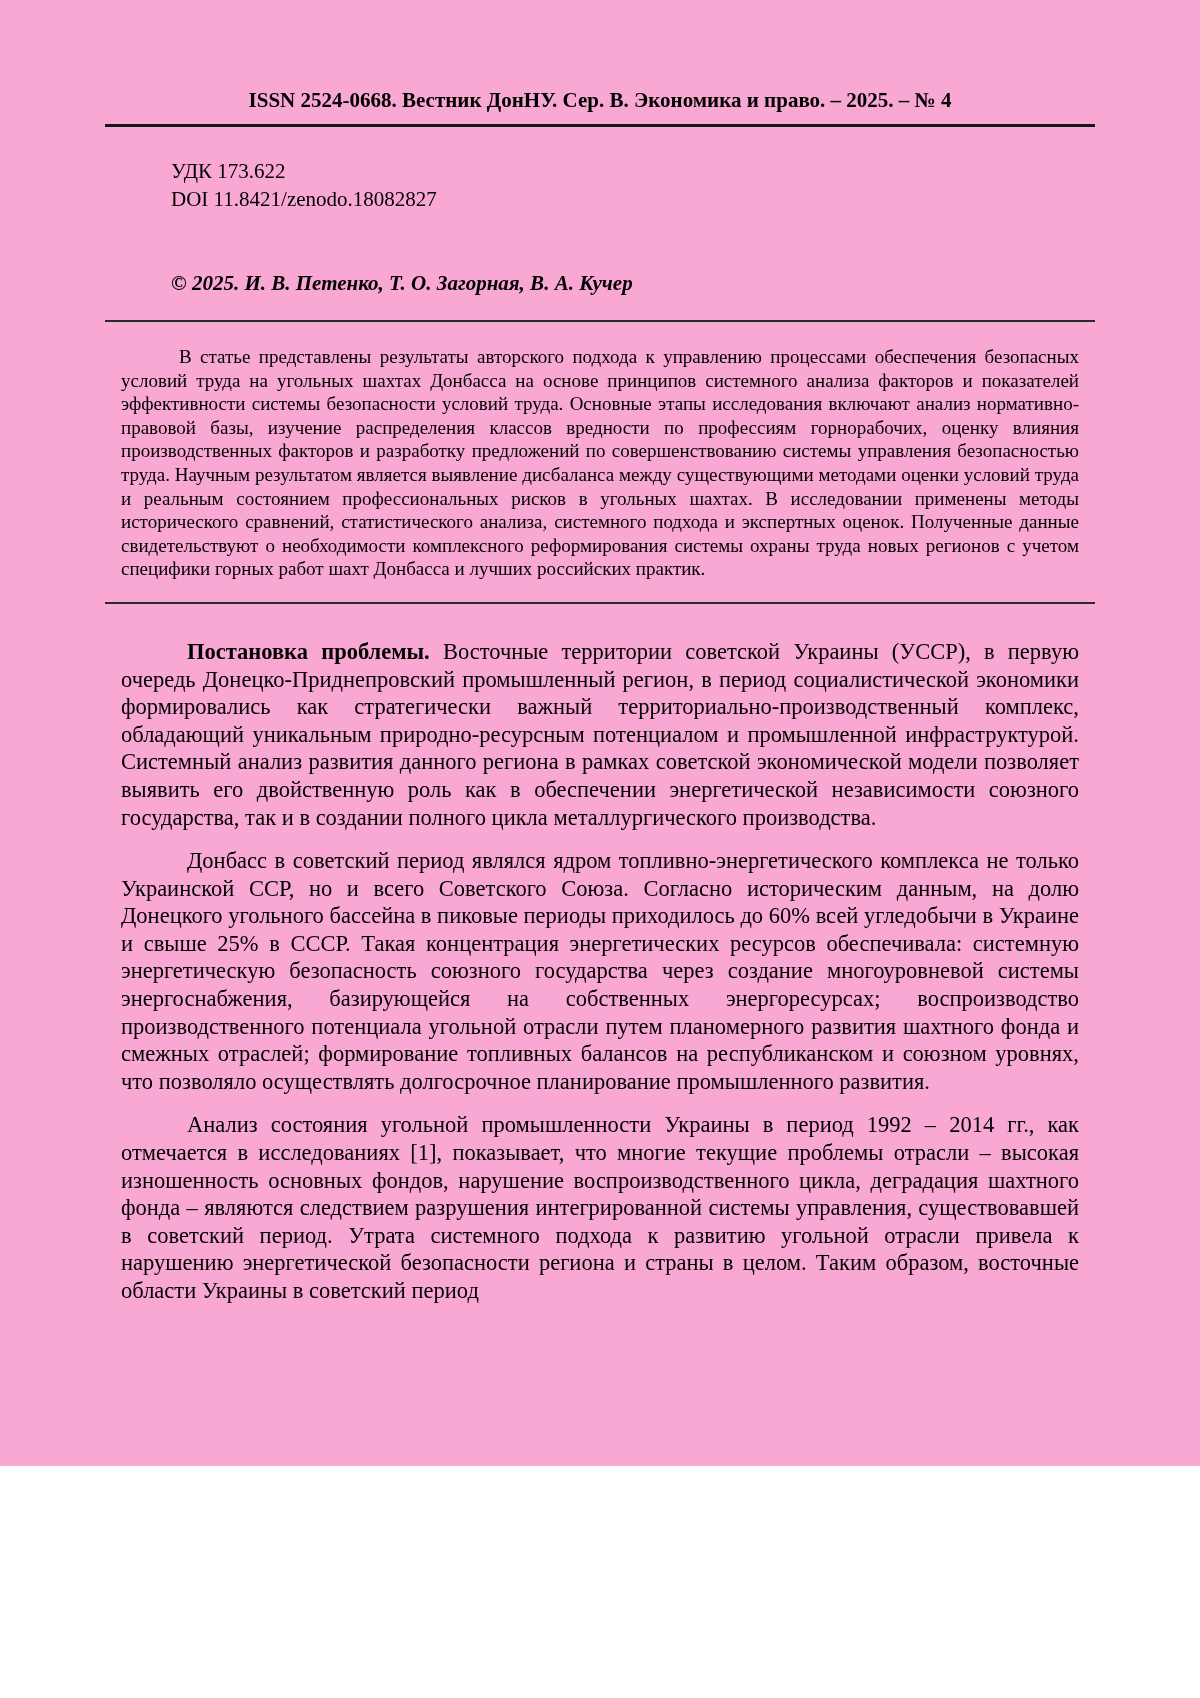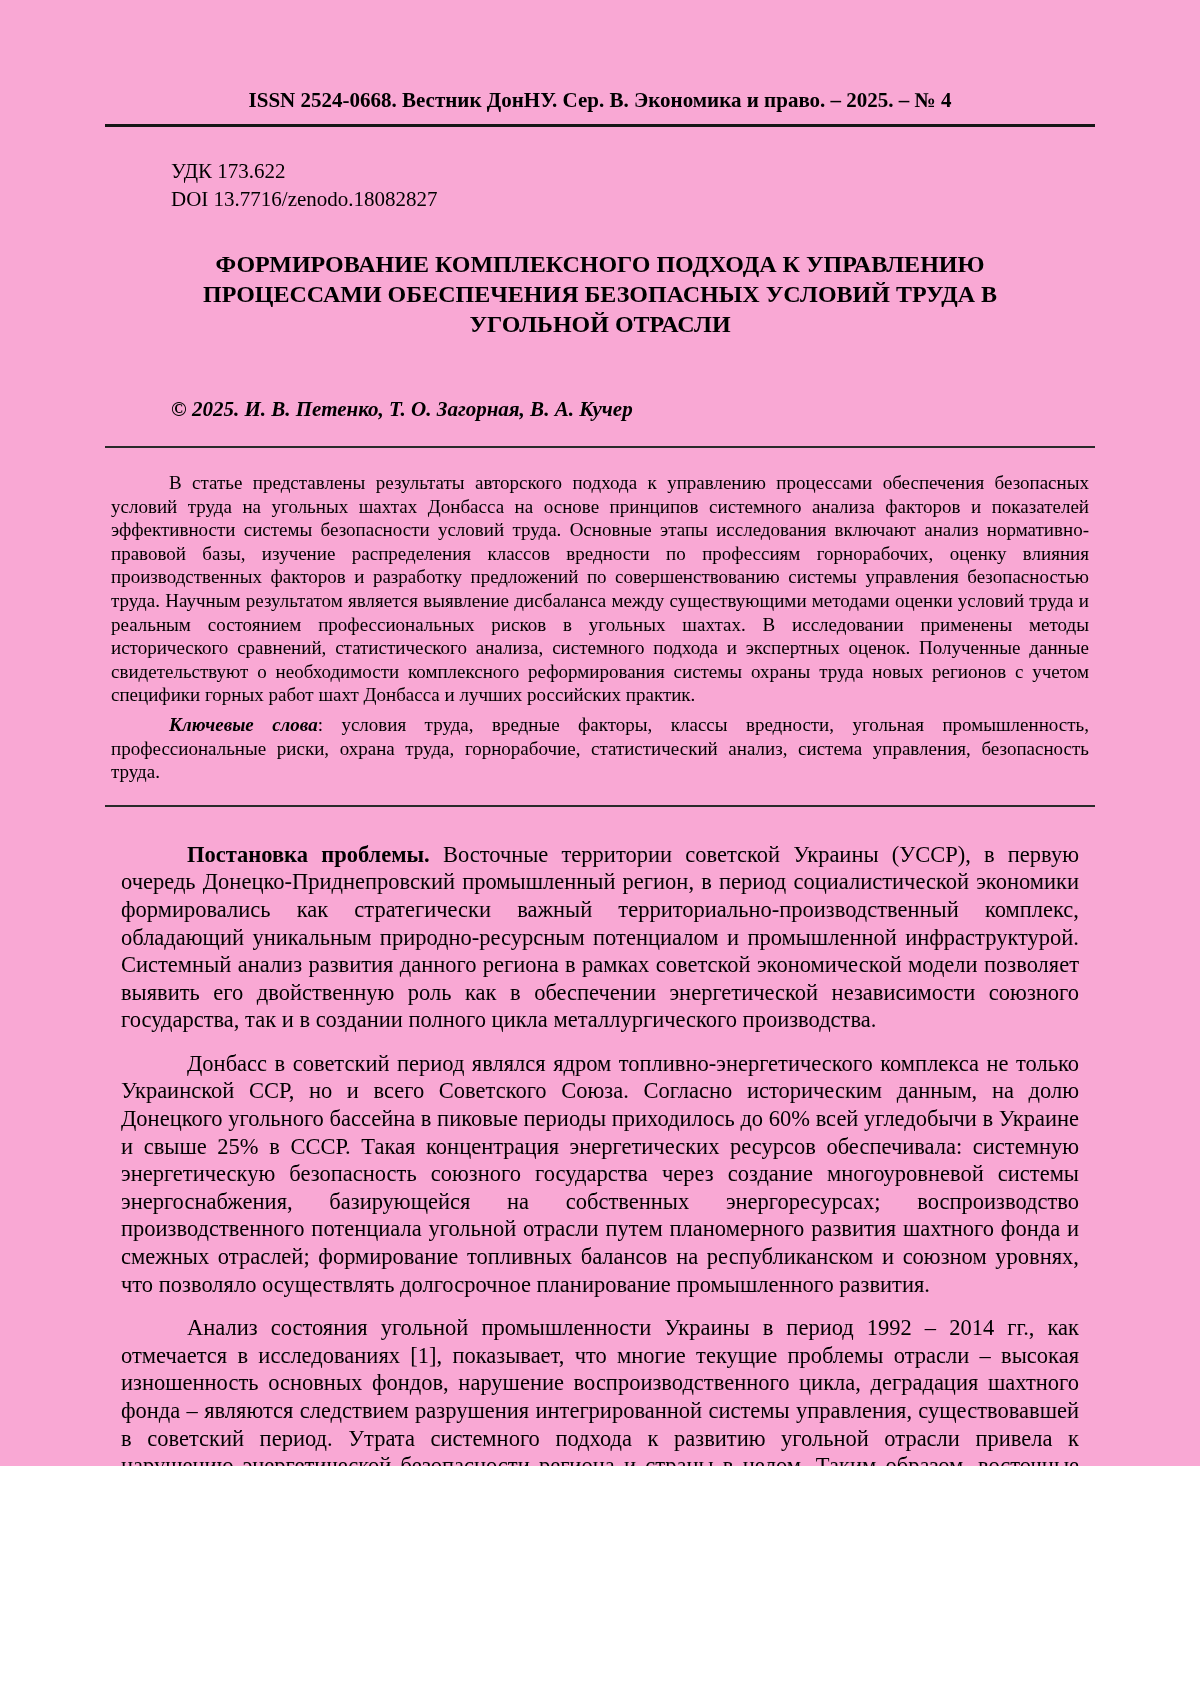--- a/index.html
+++ b/index.html
@@ -56,21 +56,21 @@
   }
   .divider.after-authors { margin-top: 24px; }
   .divider.after-keywords { margin-top: 21px; }
   .abstract-block {
     margin-top: 23px;
     font-size: 19px;
     line-height: 23.6px;
     text-align: justify;
   }
   .abstract-block p {
-    margin: 6px;
+    margin: 16px;
     text-indent: 58px;
   }
   .body-block {
     margin-top: 34px;
     font-size: 22.5px;
     line-height: 27.6px;
     text-align: justify;
   }
   .body-block p {
     margin: 16px;
@@ -92,32 +92,30 @@
 </style>
 </head>
 <body>
 
 <div class="page">
 
   <div class="journal-header">ISSN 2524-0668. Вестник ДонНУ. Сер. В. Экономика и право. – 2025. – № 4</div>
 
   <div class="udc-block">
     <div>УДК 173.622</div>
-    <div>DOI 13.7716/zenodo.18082827</div>
+    <div>DOI 11.8421/zenodo.18082827</div>
   </div>
 
-  <div class="article-title">ФОРМИРОВАНИЕ КОМПЛЕКСНОГО ПОДХОДА К УПРАВЛЕНИЮ ПРОЦЕССАМИ ОБЕСПЕЧЕНИЯ БЕЗОПАСНЫХ УСЛОВИЙ ТРУДА В УГОЛЬНОЙ ОТРАСЛИ</div>
 
   <div class="authors-line">© 2025. И. В. Петенко, Т. О. Загорная, В. А. Кучер</div>
 
   <div class="divider after-authors"></div>
 
   <div class="abstract-block">
     <p>В статье представлены результаты авторского подхода к управлению процессами обеспечения безопасных условий труда на угольных шахтах Донбасса на основе принципов системного анализа факторов и показателей эффективности системы безопасности условий труда. Основные этапы исследования включают анализ нормативно-правовой базы, изучение распределения классов вредности по профессиям горнорабочих, оценку влияния производственных факторов и разработку предложений по совершенствованию системы управления безопасностью труда. Научным результатом является выявление дисбаланса между существующими методами оценки условий труда и реальным состоянием профессиональных рисков в угольных шахтах. В исследовании применены методы исторического сравнений, статистического анализа, системного подхода и экспертных оценок. Полученные данные свидетельствуют о необходимости комплексного реформирования системы охраны труда новых регионов с учетом специфики горных работ шахт Донбасса и лучших российских практик.</p>
-    <p><span class="kw-label">Ключевые слова</span><span>: условия труда, вредные факторы, классы вредности, угольная промышленность, профессиональные риски, охрана труда, горнорабочие, статистический анализ, система управления, безопасность труда.</span></p>
   </div>
 
   <div class="divider after-keywords"></div>
 
   <div class="body-block">
     <p><span class="lead-bold">Постановка проблемы. </span><span>Восточные территории советской Украины (УССР), в первую очередь Донецко-Приднепровский промышленный регион, в период социалистической экономики формировались как стратегически важный территориально-производственный комплекс, обладающий уникальным природно-ресурсным потенциалом и промышленной инфраструктурой. Системный анализ развития данного региона в рамках советской экономической модели позволяет выявить его двойственную роль как в обеспечении энергетической независимости союзного государства, так и в создании полного цикла металлургического производства.</span></p>
     <p><span class="lead-bold"></span><span>Донбасс в советский период являлся ядром топливно-энергетического комплекса не только Украинской ССР, но и всего Советского Союза. Согласно историческим данным, на долю Донецкого угольного бассейна в пиковые периоды приходилось до 60% всей угледобычи в Украине и свыше 25% в СССР. Такая концентрация энергетических ресурсов обеспечивала: системную энергетическую безопасность союзного государства через создание многоуровневой системы энергоснабжения, базирующейся на собственных энергоресурсах; воспроизводство производственного потенциала угольной отрасли путем планомерного развития шахтного фонда и смежных отраслей; формирование топливных балансов на республиканском и союзном уровнях, что позволяло осуществлять долгосрочное планирование промышленного развития.</span></p>
     <p><span class="lead-bold"></span><span>Анализ состояния угольной промышленности Украины в период 1992 – 2014 гг., как отмечается в исследованиях [1], показывает, что многие текущие проблемы отрасли – высокая изношенность основных фондов, нарушение воспроизводственного цикла, деградация шахтного фонда – являются следствием разрушения интегрированной системы управления, существовавшей в советский период. Утрата системного подхода к развитию угольной отрасли привела к нарушению энергетической безопасности региона и страны в целом. Таким образом, восточные области Украины в советский период</span></p>
   </div>
 

